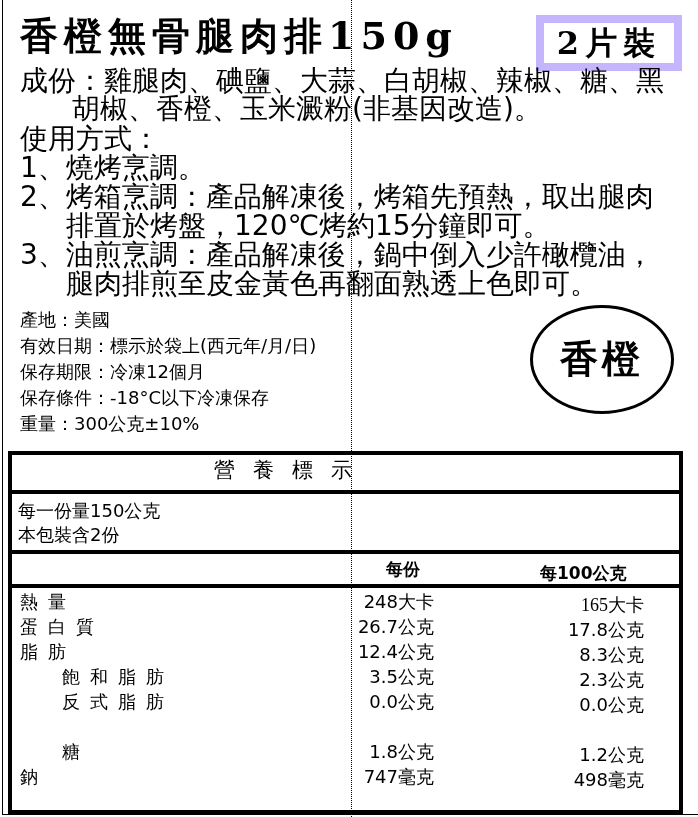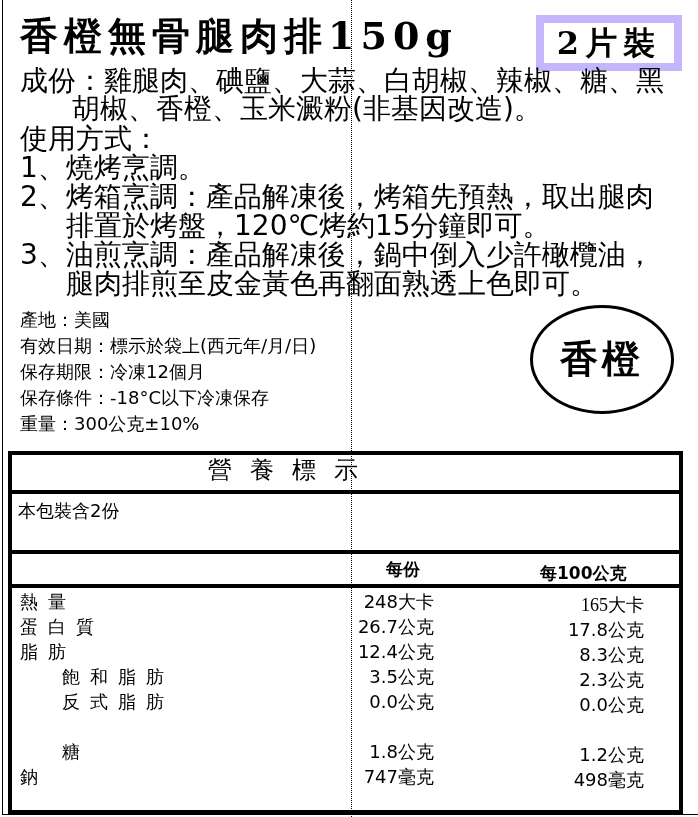--- a/index.html
+++ b/index.html
@@ -18,21 +18,21 @@
   .line { font-size:28px; line-height:26px; }
   .sm { font-size:18px; line-height:24px; }
   .ellipse { position:absolute; left:530px; top:305px; width:138px; height:103px;
              border:3px solid #000; border-radius:50%; display:flex; align-items:center;
              justify-content:center; font-family:"DejaVu Serif", "Liberation Serif", serif;
              font-weight:bold; font-size:38px; letter-spacing:4px; }
   .nut-table { position:absolute; left:8px; top:451px; width:667px; height:355px;
                border:4px solid #000; }
   .hline { position:absolute; left:0; width:667px; height:4px; background:#000; }
   .nt-title { position:absolute; top:0; left:0; width:560px; height:35px; text-align:center;
-              font-size:24px; line-height:30px; letter-spacing:18px; }
+              font-size:21px; line-height:30px; letter-spacing:18px; }
   .nt-serving { position:absolute; left:6px; top:44px; font-size:18px; line-height:24px; }
   .col-head { position:absolute; font-size:17px; font-weight:bold; line-height:26px; }
   .nrow { position:absolute; left:0; width:667px; height:24.5px; font-size:18px; line-height:24px; }
   .nrow .lbl { position:absolute; left:8px; letter-spacing:10px; }
   .nrow .lbl.indent { left:50px; }
   .nrow .v1 { position:absolute; right:245px; text-align:right; }
   .nrow .v2 { position:absolute; right:35px; text-align:right; }
 </style>
 </head>
 <body>
@@ -61,20 +61,21 @@
 <div class="abs sm" style="left:20px; top:412px;">重量：300公克±10%</div>
 
 <div class="ellipse">
   <span>香橙</span>
 </div>
 
 <div class="nut-table">
   <div class="nt-title">營養標示</div>
   <div class="hline" style="top:35px;"></div>
   <div class="nt-serving">
+    <div>每一份量150公克</div>
     <div>本包裝含2份</div>
   </div>
   <div class="hline" style="top:95px;"></div>
   <div class="col-head" style="left:347px; top:101px;margin-left:27px;">每份</div>
   <div class="col-head" style="left:528px; top:105px;">每100公克</div>
   <div class="hline" style="top:129px;"></div>
 
   <div class="nrow" style="top:135px;">
     <span class="lbl">熱量</span>
     <span class="v1">248大卡</span>

